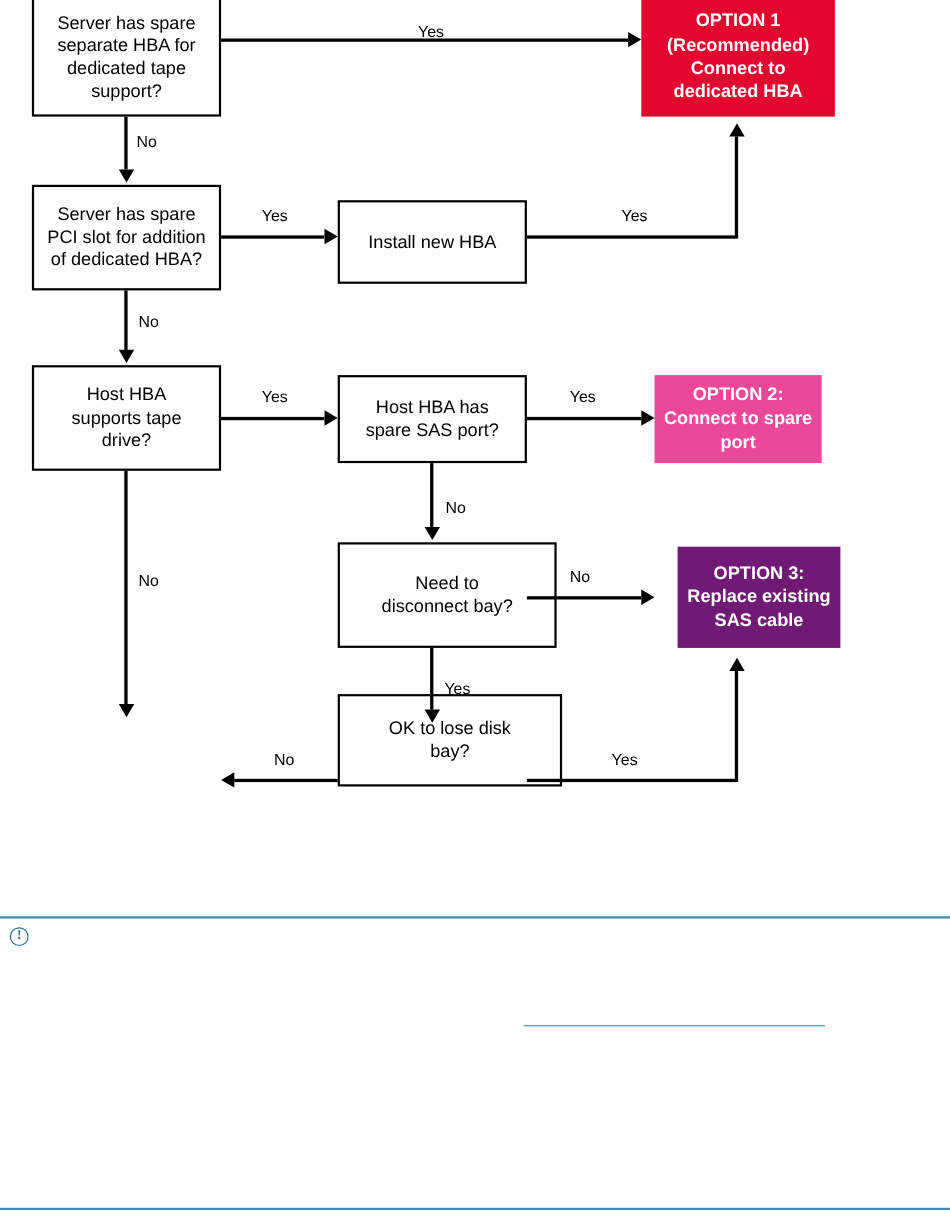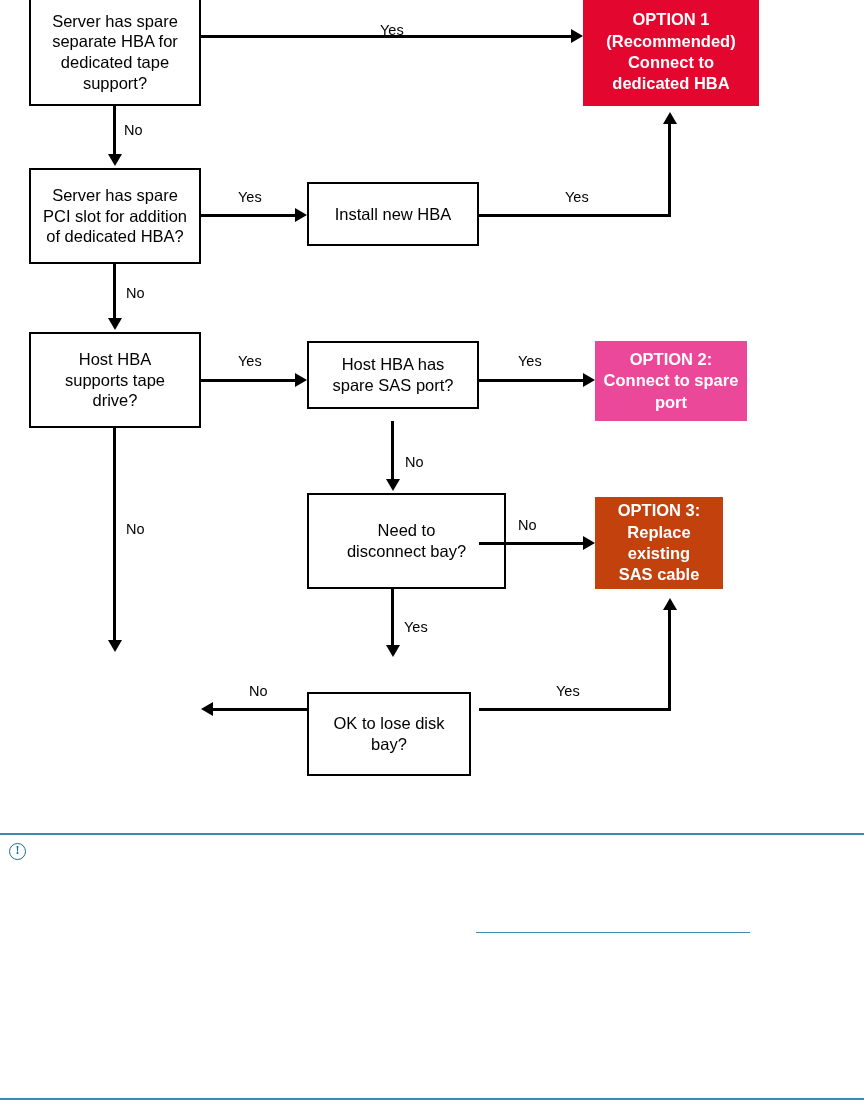--- a/index.html
+++ b/index.html
@@ -133,41 +133,41 @@
 
   <div class="node option" style="left:583px; top:-2px; width:176px; height:108px; background:#e3062e;">OPTION 1
 (Recommended)
 Connect to
 dedicated HBA</div>
 
   <div class="node" style="left:29px; top:168px; width:172px; height:96px;">Server has spare
 PCI slot for addition
 of dedicated HBA?</div>
 
-  <div class="node" style="left:307px; top:182px; width:172px; height:64px;">Install new HBA</div>
+  <div class="node" style="left:307px; top:182px; width:172px; height:76px;">Install new HBA</div>
 
   <div class="node" style="left:29px; top:332px; width:172px; height:96px;">Host HBA
 supports tape
 drive?</div>
 
-  <div class="node" style="left:307px; top:341px; width:172px; height:68px;">Host HBA has
+  <div class="node" style="left:307px; top:341px; width:172px; height:80px;">Host HBA has
 spare SAS port?</div>
 
   <div class="node option" style="left:595px; top:341px; width:152px; height:80px; background:#ec4899;">OPTION 2:
 Connect to spare
 port</div>
 
   <div class="node" style="left:307px; top:493px; width:199px; height:96px;">Need to
 disconnect bay?</div>
 
-  <div class="node option" style="left:595px; top:497px; width:128px; height:92px; background:#c2410c;">OPTION 3:
+  <div class="node option" style="left:616px; top:497px; width:148px; height:92px; background:#701a75;">OPTION 3:
 Replace existing
 SAS cable</div>
 
-  <div class="node" style="left:307px; top:692px; width:164px; height:84px;">OK to lose disk
+  <div class="node" style="left:307px; top:631px; width:204px; height:84px;">OK to lose disk
 bay?</div>
 
 
   <div class="line-h" style="left:201px; top:35px; width:370px;"></div>
   <div class="arrow-r" style="left:571px; top:29px;"></div>
   <div class="edge-label" style="left:380px; top:23px;">Yes</div>
 
   <div class="line-v" style="left:113px; top:106px; height:48px;"></div>
   <div class="arrow-d" style="left:108px; top:154px;"></div>
   <div class="edge-label" style="left:124px; top:123px;">No</div>

